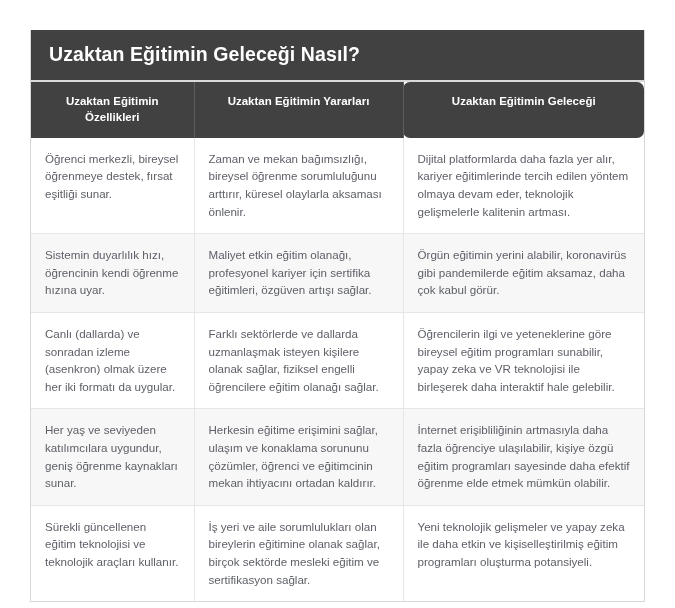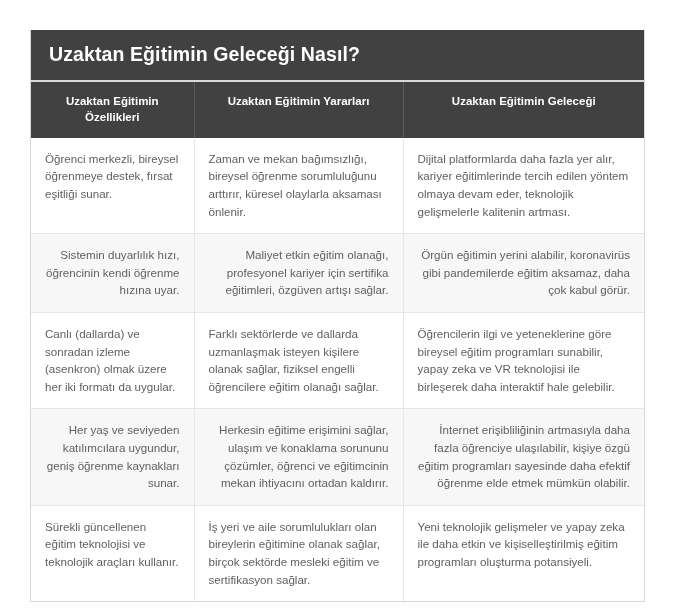--- a/index.html
+++ b/index.html
@@ -65,38 +65,38 @@
     color: #ffffff;
     font-size: 11.5px;
     font-weight: bold;
     text-align: center;
     vertical-align: top;
     padding: 12px 14px 13px 14px;
     line-height: 1.32;
     border-right: 1px solid #5d5d5d;
     box-sizing: border-box;
   }
-  thead th:last-child { border-right: none; }
+  thead th:last-child { border-right: none; border-radius: 7px; }
 
   tbody td {
     font-size: 11.6px;
     color: #5c5f66;
     line-height: 1.52;
     vertical-align: top;
     text-align: left;
     padding: 12px 14px 13px 14px;
     border-right: 1px solid #e6e6e6;
     border-bottom: 1px solid #e6e6e6;
     box-sizing: border-box;
   }
   tbody td:last-child { border-right: none; }
   tbody tr:last-child td { border-bottom: none; }
 
   tbody tr.odd td { background: #ffffff; }
-  tbody tr.even td { background: #f7f7f7; text-align: right; }
+  tbody tr.even td { background: #f7f7f7; }
 
   
   .footer {
     width: 615px;
     text-align: center;
     padding-top: 17px;
   }
 </style>
 </head>
 <body>

